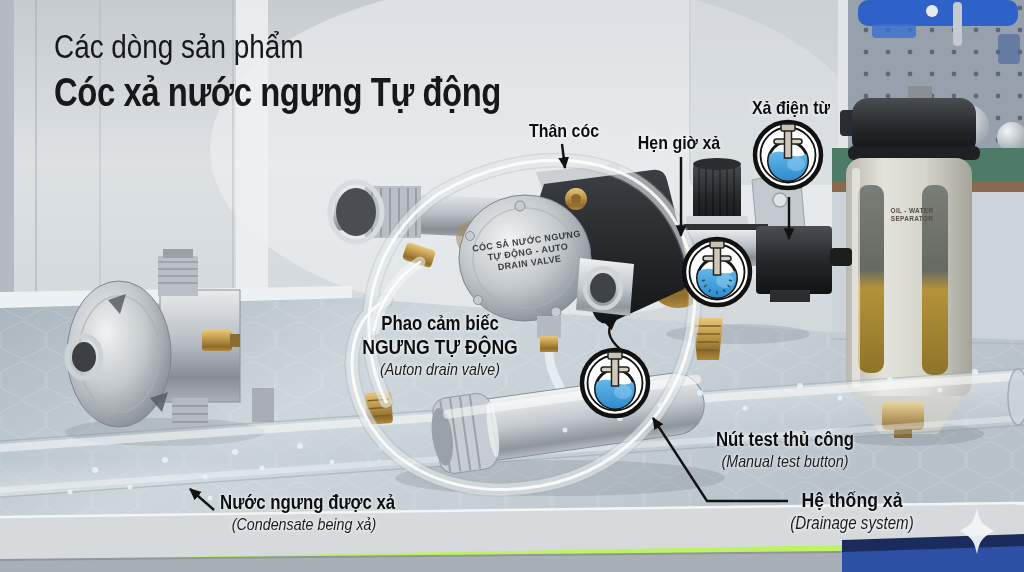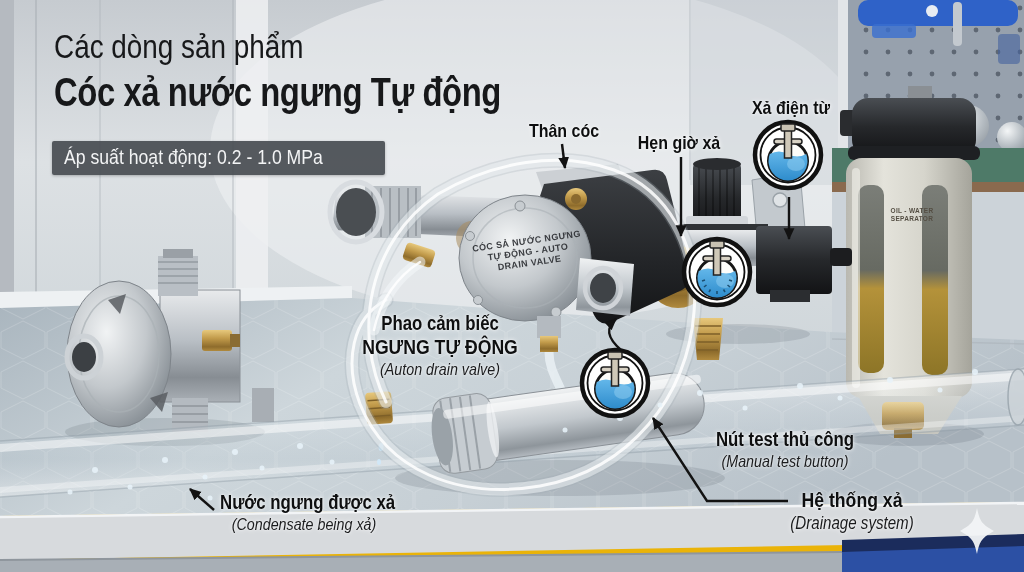--- a/index.html
+++ b/index.html
@@ -1,16 +1,16 @@
 <!DOCTYPE html>
 <html><head>
 <meta charset="utf-8">
 <style>
   html,body{margin:0;padding:0;background:#14161a;font-family:"Liberation Sans",sans-serif;}
-  #stage{position:relative;width:1024px;height:572px;margin:0 auto;overflow:hidden;background:#eab308;}
+  #stage{position:relative;width:1024px;height:572px;margin:0 auto;overflow:hidden;background:#bef264;}
   #scene{position:absolute;left:0;top:0;width:1024px;height:572px;display:block;}
   .abs{position:absolute;}
   .title-wrap{left:54px;top:24px;transform:scaleX(.82);transform-origin:left top;color:#17181a;white-space:nowrap;}
   .title-l1{font-size:34px;font-weight:400;line-height:44px;letter-spacing:0px;}
   .title-l2{font-size:40px;font-weight:700;line-height:48px;letter-spacing:-.5px;}
   .badge{background:rgba(72,76,81,.92);color:#f3f4f5;border-radius:2px;padding:3px 13px 5px 12px;box-shadow:0 1px 3px rgba(0,0,0,.25);}
   .badge-inner{display:inline-block;transform:scaleX(.84);transform-origin:left center;white-space:nowrap;font-size:21px;line-height:26px;font-weight:400;}
   .badge1{left:52px;top:141px;}
   .badge2{left:52px;top:179px;}
   .lbl{color:#0e0f10;text-align:center;transform:scaleX(.84);transform-origin:center top;
@@ -396,23 +396,20 @@
     </g>
 
     <path d="M 977 508 C 980 522 982 524 994 531 C 982 538 980 540 977 554 C 974 540 972 538 960 531 C 972 524 974 522 977 508 Z" fill="#f2f4f6" opacity=".95"></path>
   </svg>
 
   <div class="abs title-wrap">
     <div class="title-l1">Các dòng sản phẩm</div>
     <div class="title-l2">Cóc xả nước ngưng Tự động</div>
   </div>
 
-  <div class="abs badge badge1">
-    <span class="badge-inner">Áp suất hoạt động: 0.2 - 1.0 MPa</span>
-  </div>
 
   <div class="abs lbl" style="left:494px;top:120px;width:140px;">
     <div class="b f19">Thân cóc</div>
   </div>
 
   <div class="abs lbl" style="left:609px;top:132px;width:140px;">
     <div class="b f19">Hẹn giờ xả</div>
   </div>
 
   <div class="abs lbl" style="left:711px;top:97px;width:160px;">

